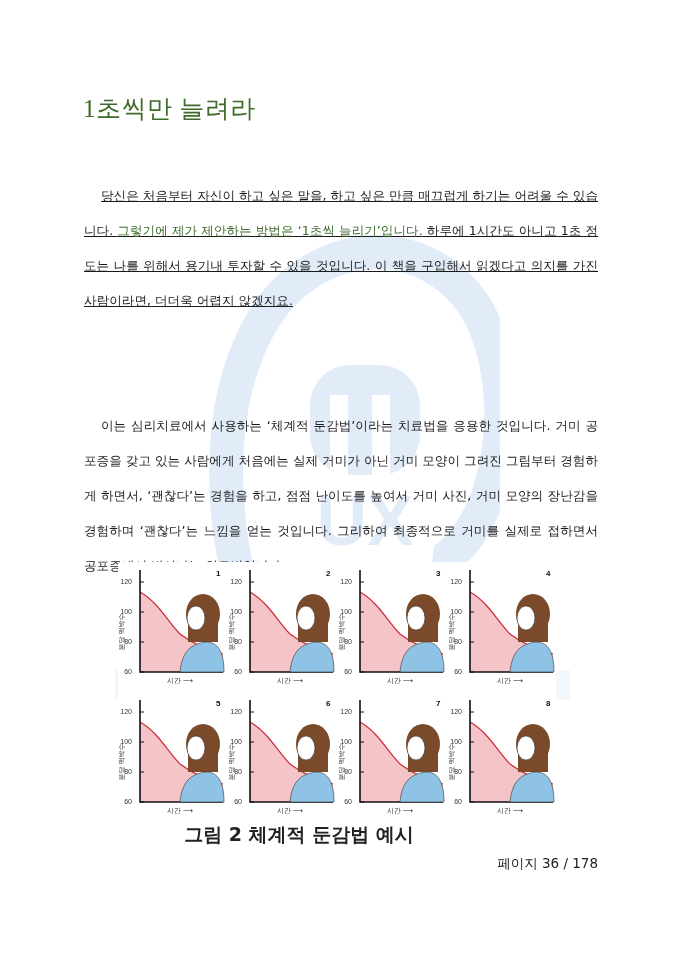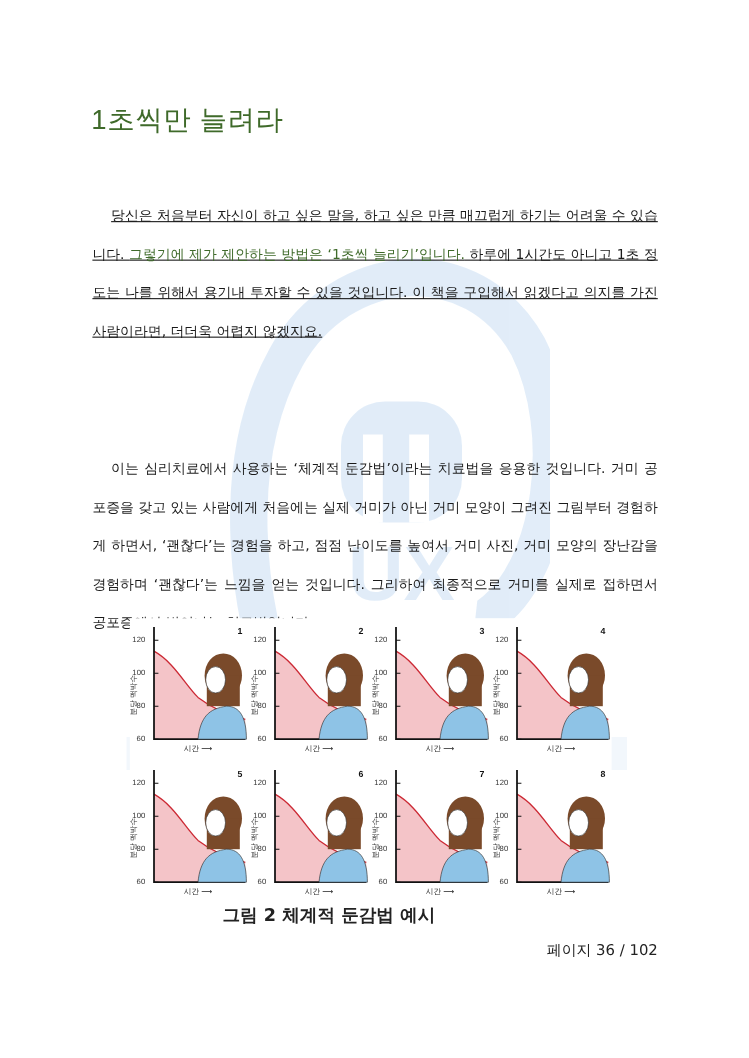--- a/index.html
+++ b/index.html
@@ -3,31 +3,31 @@
 <meta charset="utf-8">
 <style>
   html, body { margin:0; padding:0; }
   body {
     width:681px; height:962px; background:#ffffff; position:relative; overflow:hidden;
     font-family:"DejaVu Sans","Liberation Sans",sans-serif; color:#1a1a1a;
   }
   .watermark { position:absolute; left:200px; top:215px; width:300px; height:480px; opacity:0.16; pointer-events:none; }
   .wm-band { position:absolute; left:115px; top:670px; width:455px; height:30px; background:#dbe9f5; opacity:0.35; }
   .title {
-    position:absolute; left:83px; top:92px; font-family:Liberation Sans, sans-serif;
+    position:absolute; left:83px; top:92px; font-family:Liberation Serif, serif;
     font-size:25px; color:#3f6a2a; letter-spacing:0.5px;
   }
   .para { position:absolute; left:84px; width:514px; font-size:12.6px; line-height:35px; text-align:justify; text-align-last:left; }
   .para .indent { display:inline-block; width:17px; }
   .para .green { color:#3f6a2a; }
   #p1 { top:178px;text-decoration:underline; }
   #p2 { top:408px; }
   .figure { position:absolute; left:118px; top:562px; width:438px; height:256px; background:#fff; }
   .panel { position:absolute; width:108px; height:124px; }
-  .caption { position:absolute; left:0; width:598px; top:822px; text-align:center; font-size:16px; font-weight:bold; color:#222; }
+  .caption { position:absolute; left:0; width:598px; top:822px; text-align:center; font-size:19px; font-weight:bold; color:#222; }
   .pagenum { position:absolute; right:83px; top:855px; font-size:13.5px; color:#222; }
   .panel svg { width:108px; height:124px; display:block; }
 </style>
 </head>
 <body>
 
 <div class="wm-band"></div>
 <svg class="watermark" viewBox="0 0 300 480">
   <path d="M60 430 C 20 330, 10 200, 60 110 C 110 20, 230 10, 280 100 C 320 180, 300 300, 250 340 L 240 430" fill="none" stroke="#4a90d9" stroke-width="34"></path>
   <rect x="110" y="150" width="110" height="110" rx="40" fill="#4a90d9"></rect>
@@ -215,13 +215,13 @@
         <ellipse cx="85" cy="52" rx="17" ry="20" fill="#7a4a2a"></ellipse>
         <rect x="70" y="52" width="30" height="28" fill="#7a4a2a"></rect>
         <ellipse cx="78" cy="56" rx="9" ry="12" fill="#ffffff" stroke="#333" stroke-width="0.6"></ellipse>
         <path d="M62 110 C 64 90, 72 82, 88 80 C 100 80, 106 90, 106 110 Z" fill="#8ec3e6" stroke="#333" stroke-width="0.6"></path>
         <text x="62" y="121" font-size="7" fill="#222" text-anchor="middle" font-family="Liberation Sans, sans-serif">시간 ⟶</text>
       </svg>
     </div>
   </div>
 
 <div class="caption">그림 2 체계적 둔감법 예시</div>
-<div class="pagenum">페이지 36 / 102</div>
+<div class="pagenum">페이지 36 / 178</div>
 
 </body></html>

